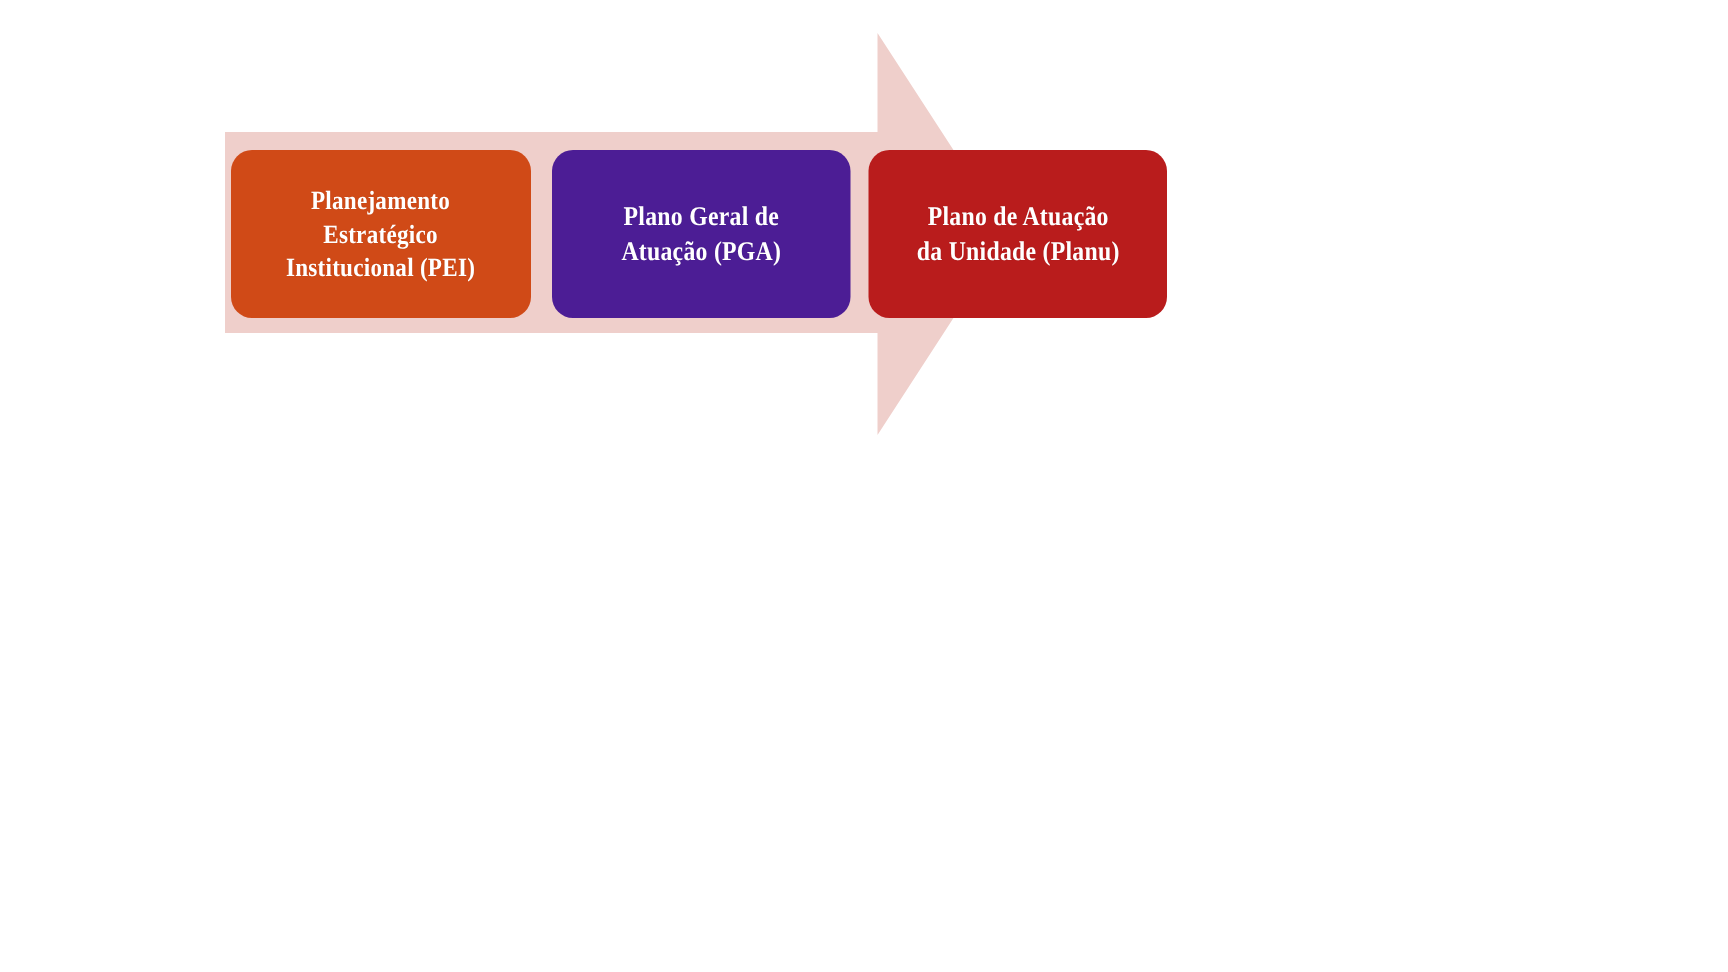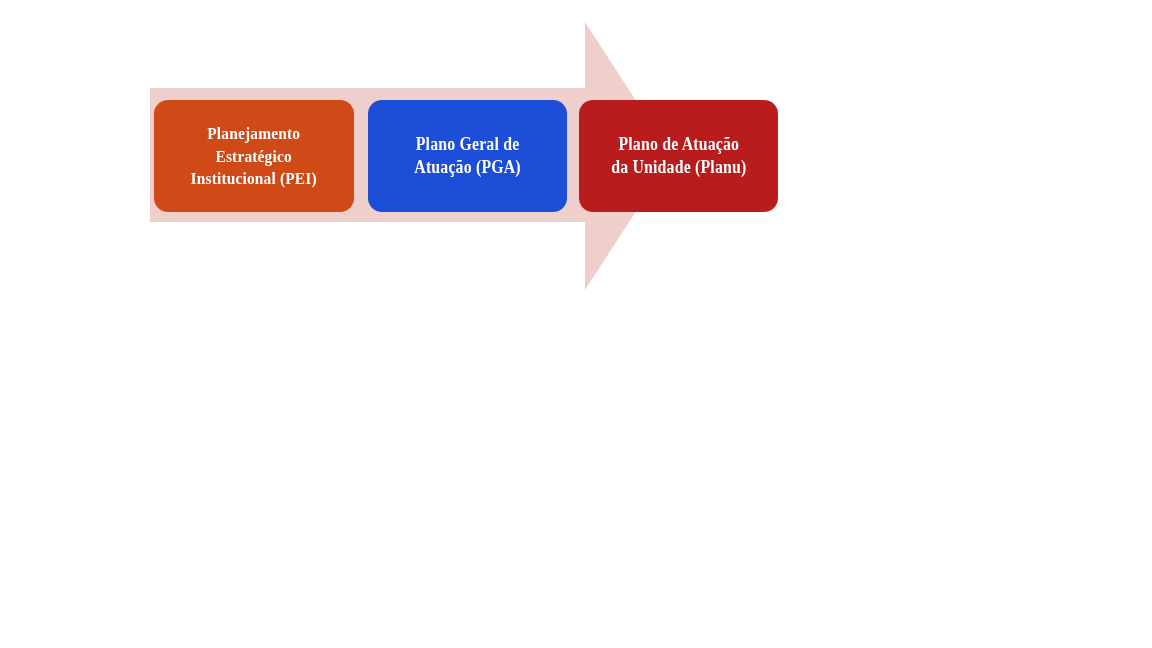--- a/index.html
+++ b/index.html
@@ -82,21 +82,21 @@
   </svg>
 
   <div class="stage-row">
 
     <div class="stage-box s0" style="background:#d04a17">
       <span class="stage-label" style="color: rgb(255, 255, 255);">Planejamento
 Estratégico
 Institucional (PEI)</span>
     </div>
 
-    <div class="stage-box s1" style="background:#1d4ed8">
+    <div class="stage-box s1" style="background:#4c1d95">
       <span class="stage-label" style="color: rgb(255, 255, 255);">Plano Geral de
 Atuação (PGA)</span>
     </div>
 
     <div class="stage-box s2" style="background:#b91c1c">
       <span class="stage-label" style="color: rgb(255, 255, 255);">Plano de Atuação
 da Unidade (Planu)</span>
     </div>
 
   </div>

